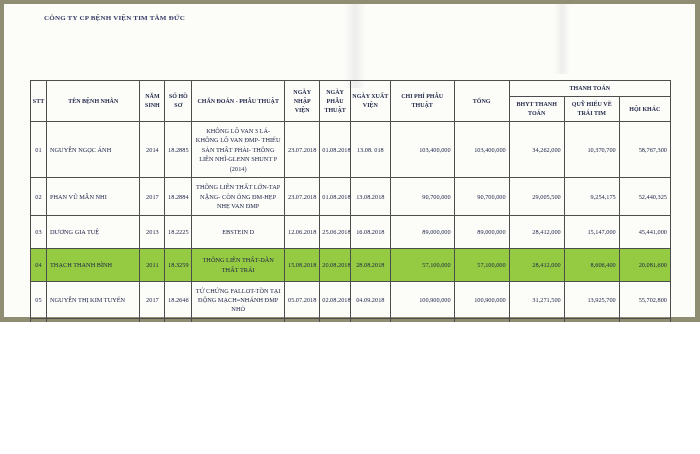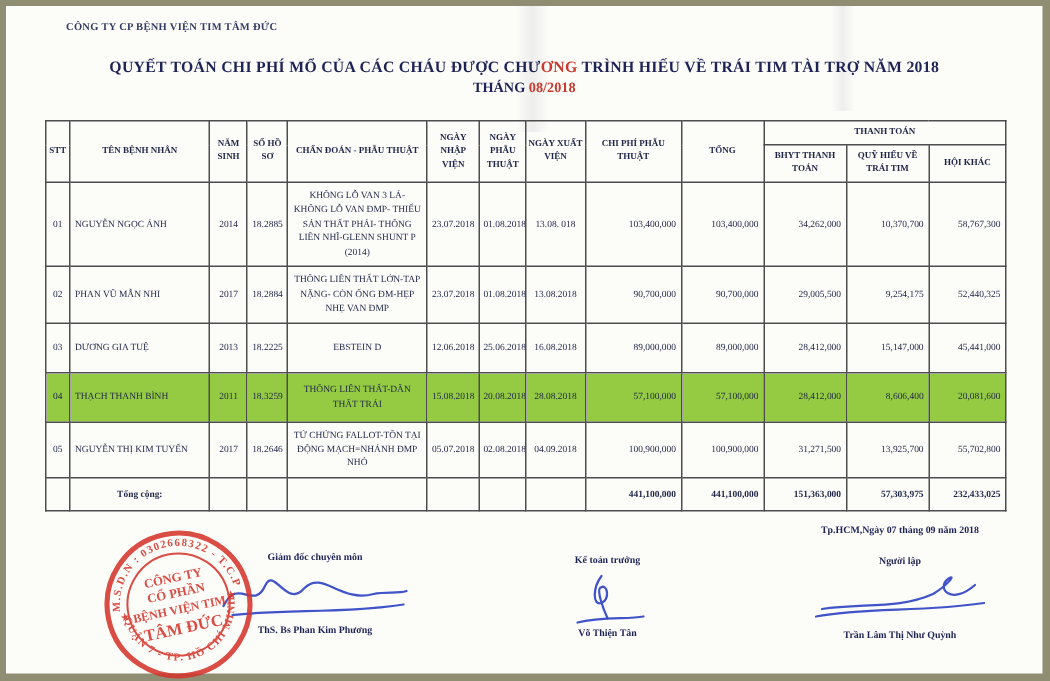--- a/index.html
+++ b/index.html
@@ -1,17 +1,17 @@
 <!DOCTYPE html>
 <html><head>
 <meta charset="utf-8">
 <style>
   * { margin:0; padding:0; box-sizing:border-box; }
   body { font-family:"Liberation Serif","DejaVu Serif",serif; }
-  .page { position:relative; width:700px; height:454px; background:#8f8e72; overflow:hidden;text-decoration:underline; }
+  .page { position:relative; width:700px; height:322px; background:#8f8e72; overflow:hidden;text-decoration:underline; }
   .doc { position:absolute; left:4px; top:4px; right:5px; bottom:5px; background:#fcfcf9; color:#1f2547; }
 
   .fold { position:absolute; top:0; pointer-events:none;
           background:linear-gradient(90deg, rgba(0,0,0,0) 0%, rgba(70,70,90,0.08) 50%, rgba(0,0,0,0) 100%); }
   .fold1 { left:340px; width:22px; height:84px; }
   .fold2 { left:550px; width:16px; height:70px; }
 
   .company { position:absolute; left:40px; top:10px; font-size:7px; font-weight:bold; letter-spacing:.2px; color:#333a63; }
   .title-wrap { position:absolute; left:0; right:0; top:36px; text-align:center; }
   .title { font-size:10.5px; font-weight:bold; color:#1e2356; letter-spacing:.2px; }
@@ -51,24 +51,20 @@
 </head>
 <body>
 
 <div class="page">
   <div class="doc">
     <div class="fold fold1"></div>
     <div class="fold fold2"></div>
 
     <div class="company">CÔNG TY CP BỆNH VIỆN TIM TÂM ĐỨC</div>
 
-    <div class="title-wrap">
-      <div class="title"><span>QUYẾT TOÁN CHI PHÍ MỔ CỦA CÁC CHÁU ĐƯỢC CHƯ</span><span class="red">ƠNG</span><span> TRÌNH HIẾU VỀ TRÁI TIM TÀI TRỢ NĂM 2018</span></div>
-      <div class="subtitle"><span>THÁNG </span><span class="red">08/2018</span></div>
-    </div>
 
     <div class="tbl-wrap">
       <table>
         <colgroup>
           <col style="width:2.5%">
             <col style="width:14.6%">
             <col style="width:3.9%">
             <col style="width:4.2%">
           <col style="width:14.5%">
             <col style="width:5.5%">

